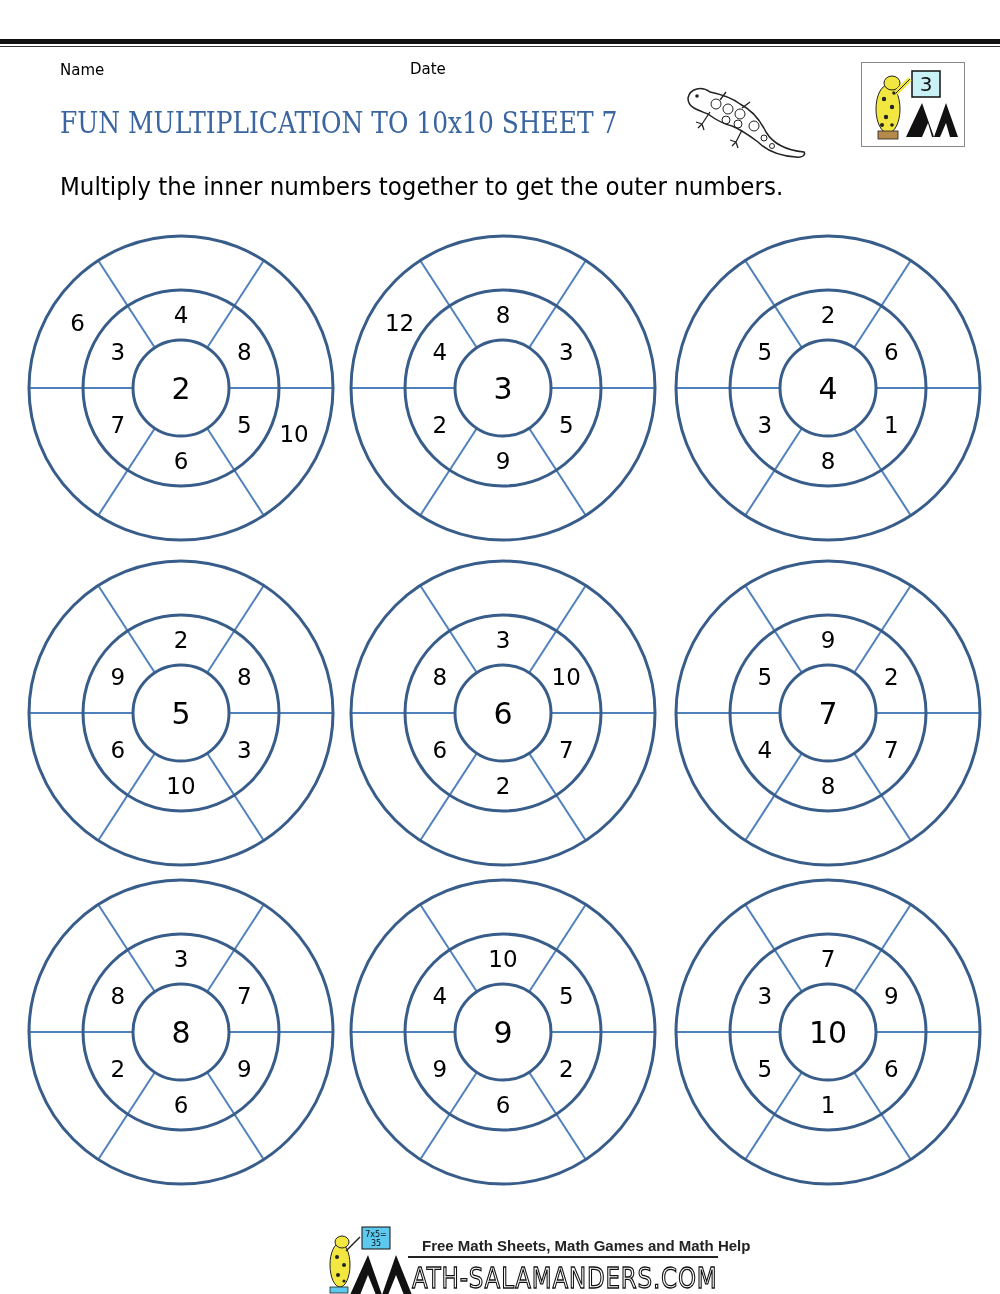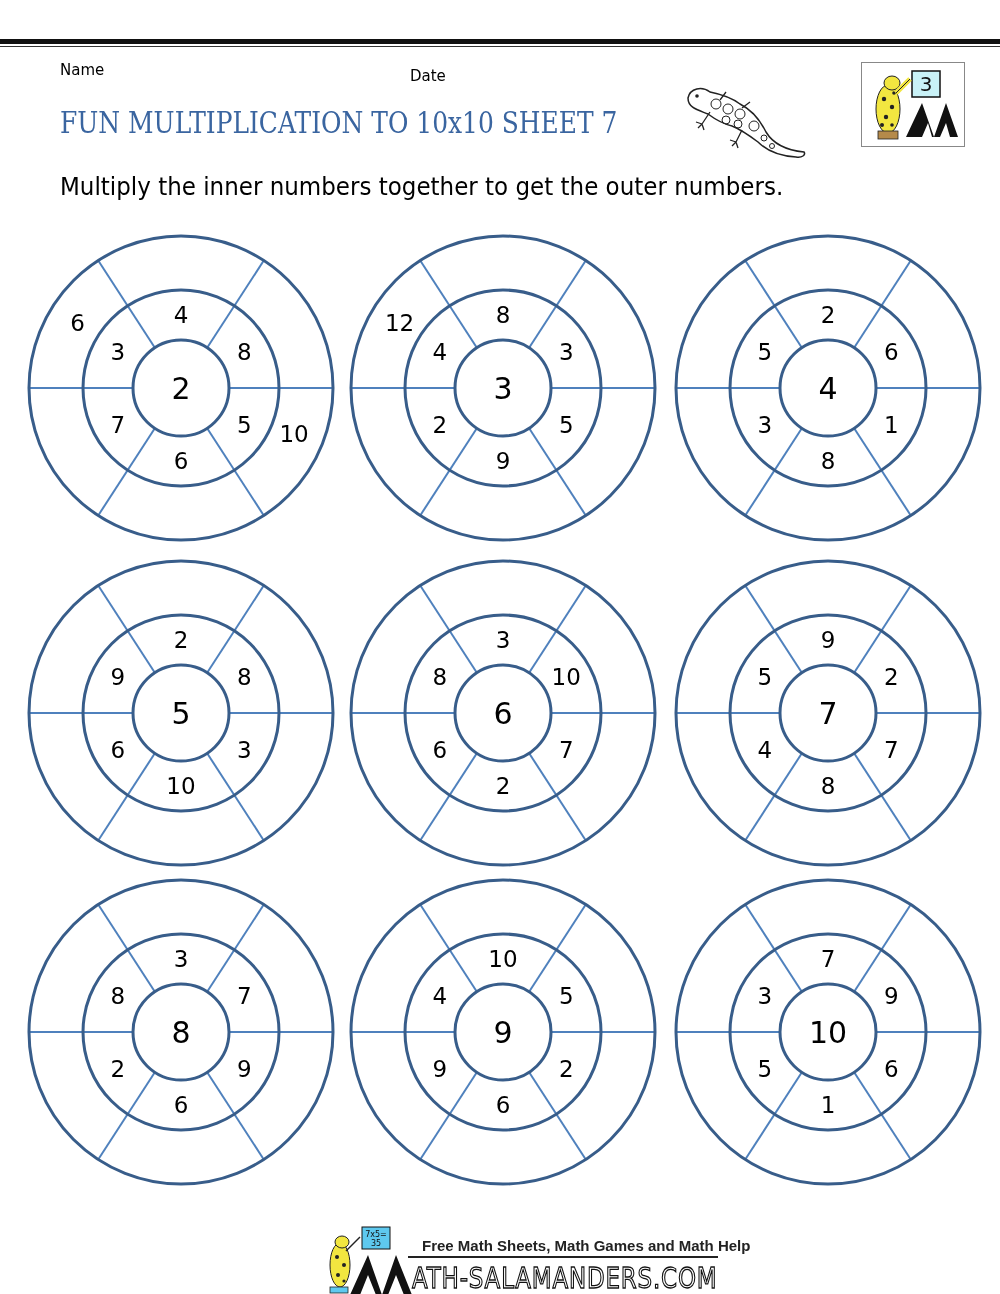--- a/index.html
+++ b/index.html
@@ -23,21 +23,21 @@
            font-family: "DejaVu Sans", sans-serif; color: #fff; -webkit-text-stroke: 1.3px #111; white-space: nowrap;
            transform: scaleX(0.82); transform-origin: left top; }
 </style>
 </head>
 <body>
 
 <div class="rule-thick"></div>
 <div class="rule-thin"></div>
 
 <div class="label" style="left:60px;top:61px;">Name</div>
-<div class="label" style="left:410px;top:67px;">Date</div>
+<div class="label" style="left:410px;top:60px;">Date</div>
 
 <div class="title">FUN MULTIPLICATION TO 10x10 SHEET 7</div>
 
 <svg style="position:absolute;left:680px;top:80px;" width="130" height="85" viewBox="0 0 130 85">
   <path d="M8 18 C10 8 22 6 30 12 C40 14 52 18 60 24 C72 30 80 40 86 52 C92 62 104 70 124 72 C126 75 122 78 116 77 C98 76 86 70 78 62 C70 56 62 50 52 46 C44 44 36 40 28 34 C18 30 8 28 8 18 Z" fill="#fff" stroke="#222" stroke-width="1.5"></path>
   <circle cx="17" cy="16" r="1.8" fill="#222"></circle>
   <circle cx="36" cy="24" r="5" fill="none" stroke="#222"></circle>
   <circle cx="48" cy="29" r="5" fill="none" stroke="#222"></circle>
   <circle cx="60" cy="34" r="5" fill="none" stroke="#222"></circle>
   <circle cx="46" cy="40" r="4" fill="none" stroke="#222"></circle>

